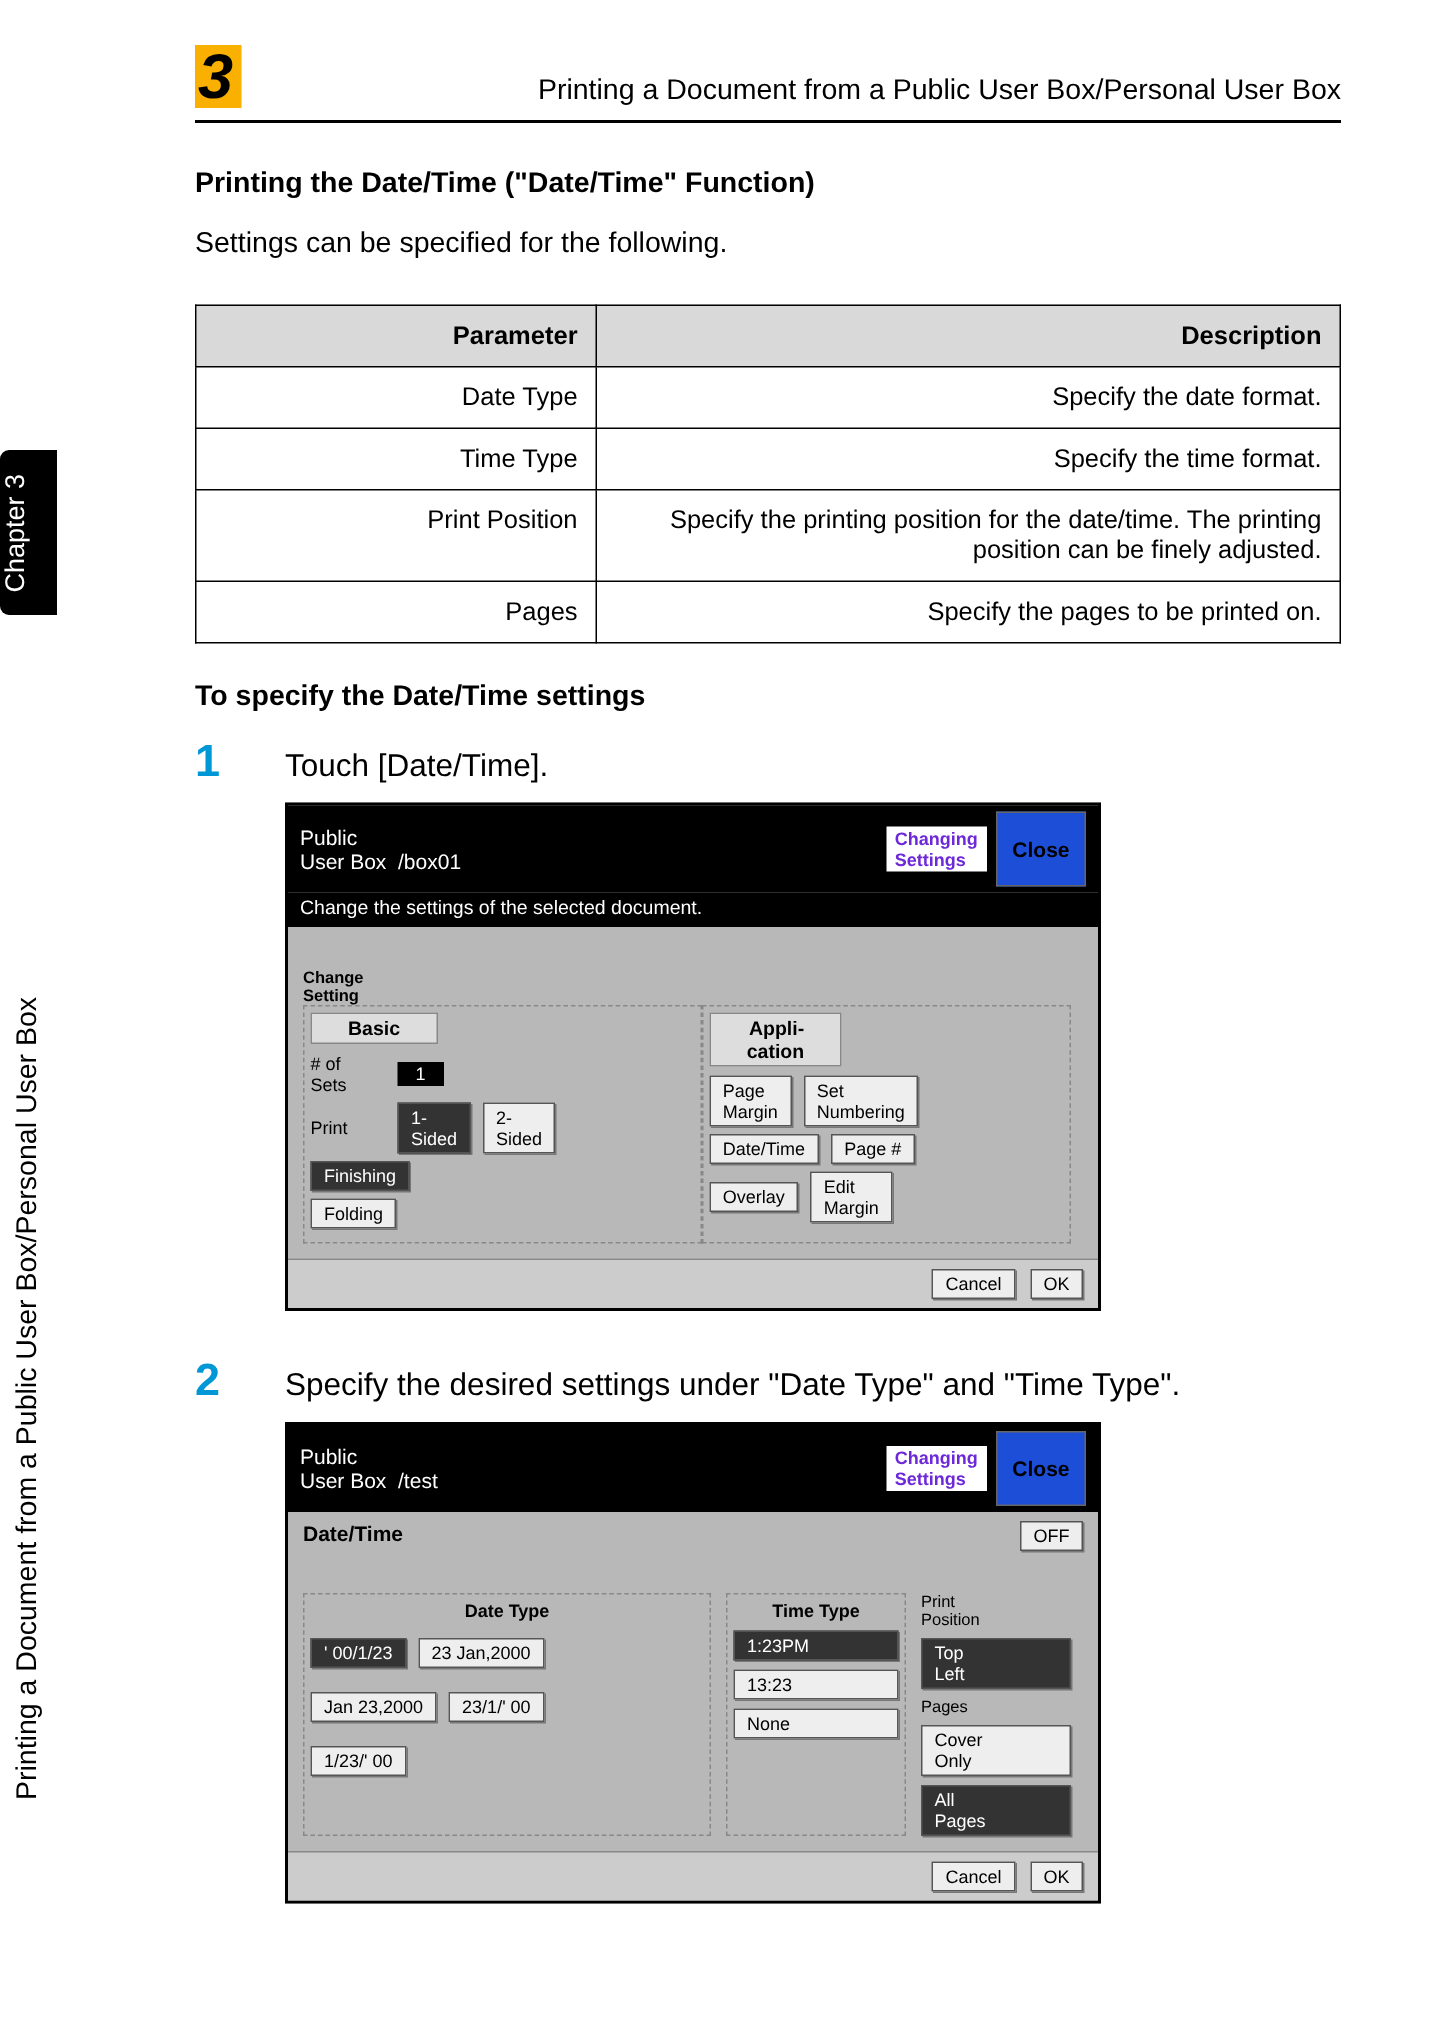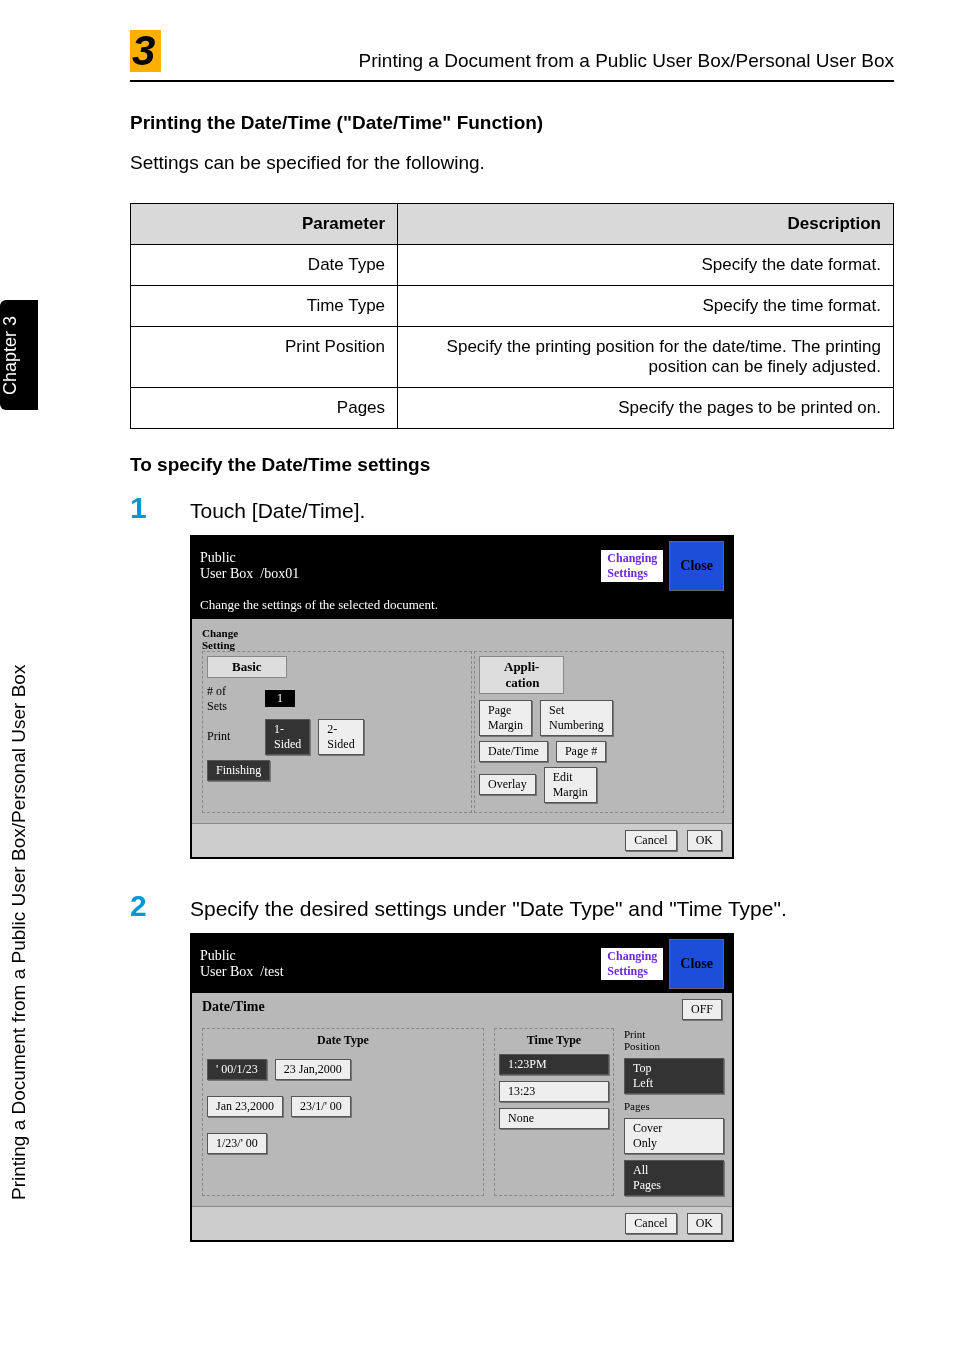--- a/index.html
+++ b/index.html
@@ -104,21 +104,21 @@
   }
   .step-text {
     font-size: 21px;
     padding-top: 8px;
   }
   .screen {
     width: 540px;
     background: #b8b8b8;
     border: 2px solid #000;
     margin: 10px 0 30px 60px;
-    font-family: Liberation Serif, serif;
+    font-family: Liberation Sans, sans-serif;
     font-size: 14px;
     color: #000;
   }
   .screen .hdr {
     background: #000;
     color: #fff;
     padding: 4px 8px;
     display: flex;
     justify-content: space-between;
     align-items: center;
@@ -142,21 +142,22 @@
     border: 1px solid #666;
     font-weight: bold;
   }
   .screen .sub {
     background: #000;
     color: #fff;
     padding: 2px 8px 6px 8px;
     font-size: 13px;
   }
   .screen .body {
-    padding: 8px 8px 10px 10px;
+    padding: 8px 18px 10px 10px;
+    margin-top: 20px;
   }
   .tab-row {
     display: flex;
     gap: 30px;
     margin-bottom: 6px;
     text-align: right;
   }
   .tab-row .tab {
     background: #ddd;
     padding: 2px 24px;
@@ -294,20 +295,23 @@
           </div>
           <div class="s-row">
             <span class="lbl">Print</span>
             <span class="btn dark" style="white-space:pre;">1-
 Sided</span>
             <span class="btn" style="white-space:pre;">2-
 Sided</span>
           </div>
           <div class="s-row">
               <span class="btn dark">Finishing</span>
+            </div>
+          <div class="s-row">
+              <span class="btn">Folding</span>
             </div>
         </div>
         <div class="right-block">
           <div class="tab-row">
               <span class="tab" style="white-space:pre;">Appli-
 cation</span>
             </div>
           <div class="s-row">
             <span class="btn" style="white-space:pre;">Page
 Margin</span>

